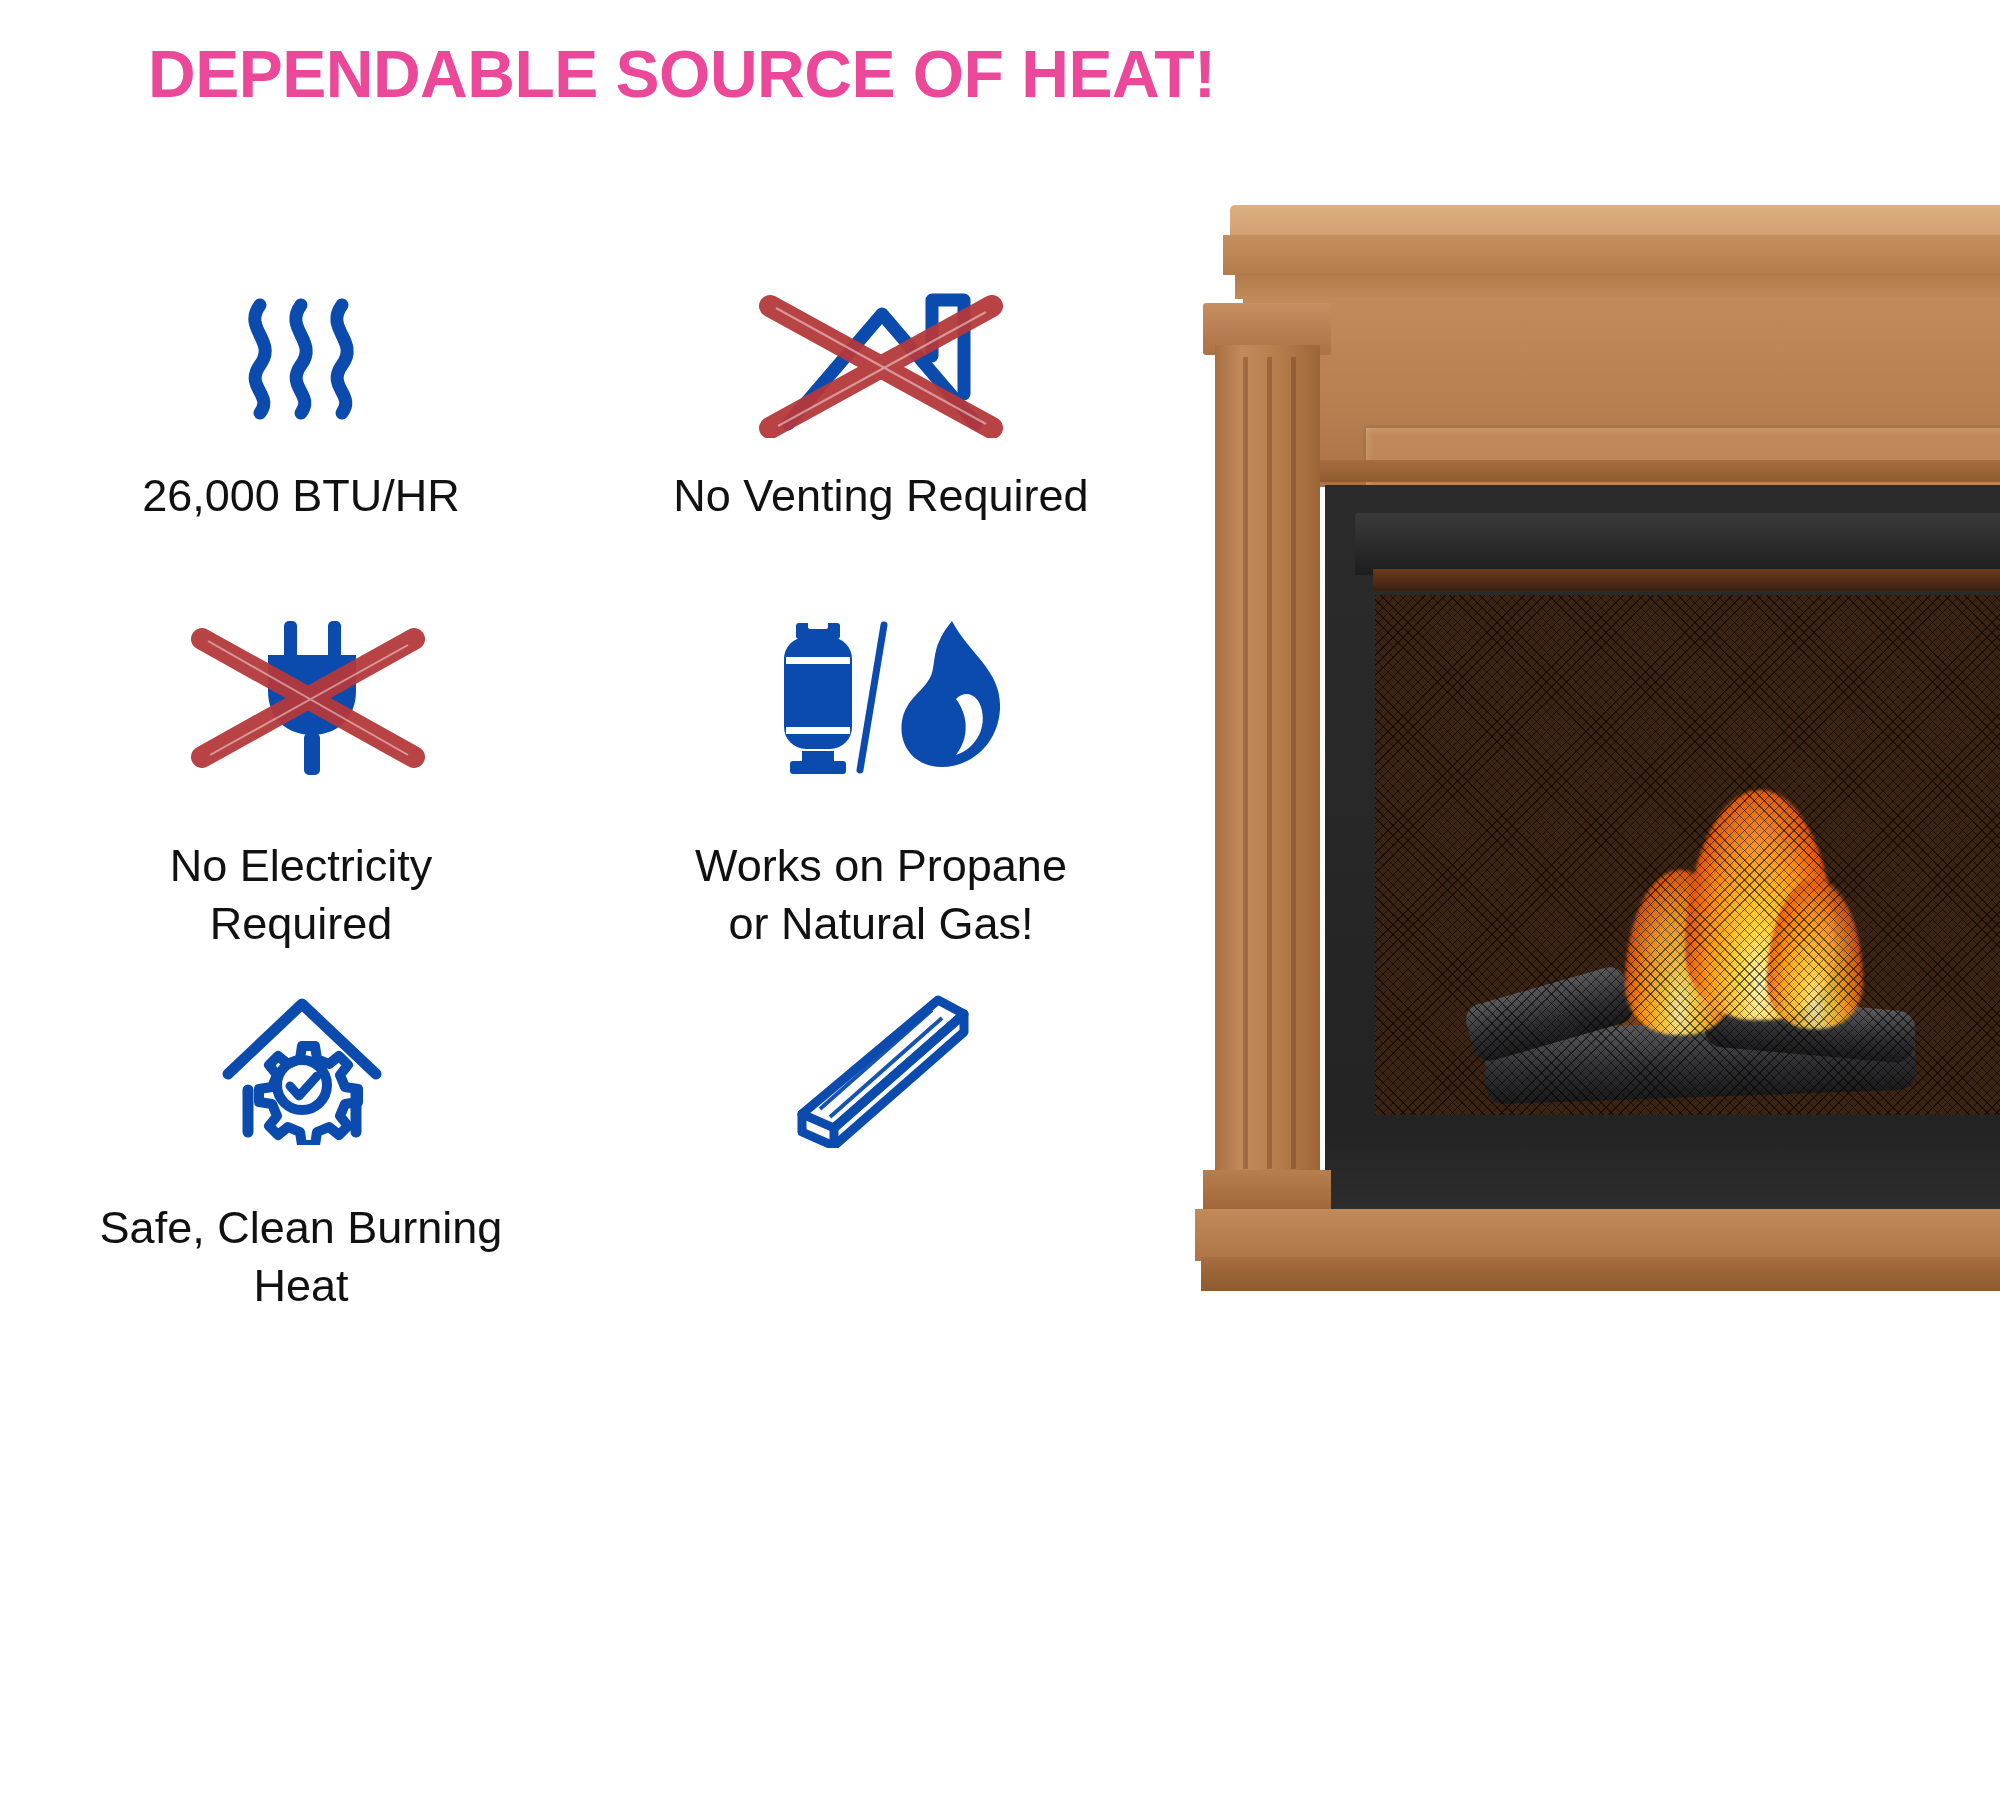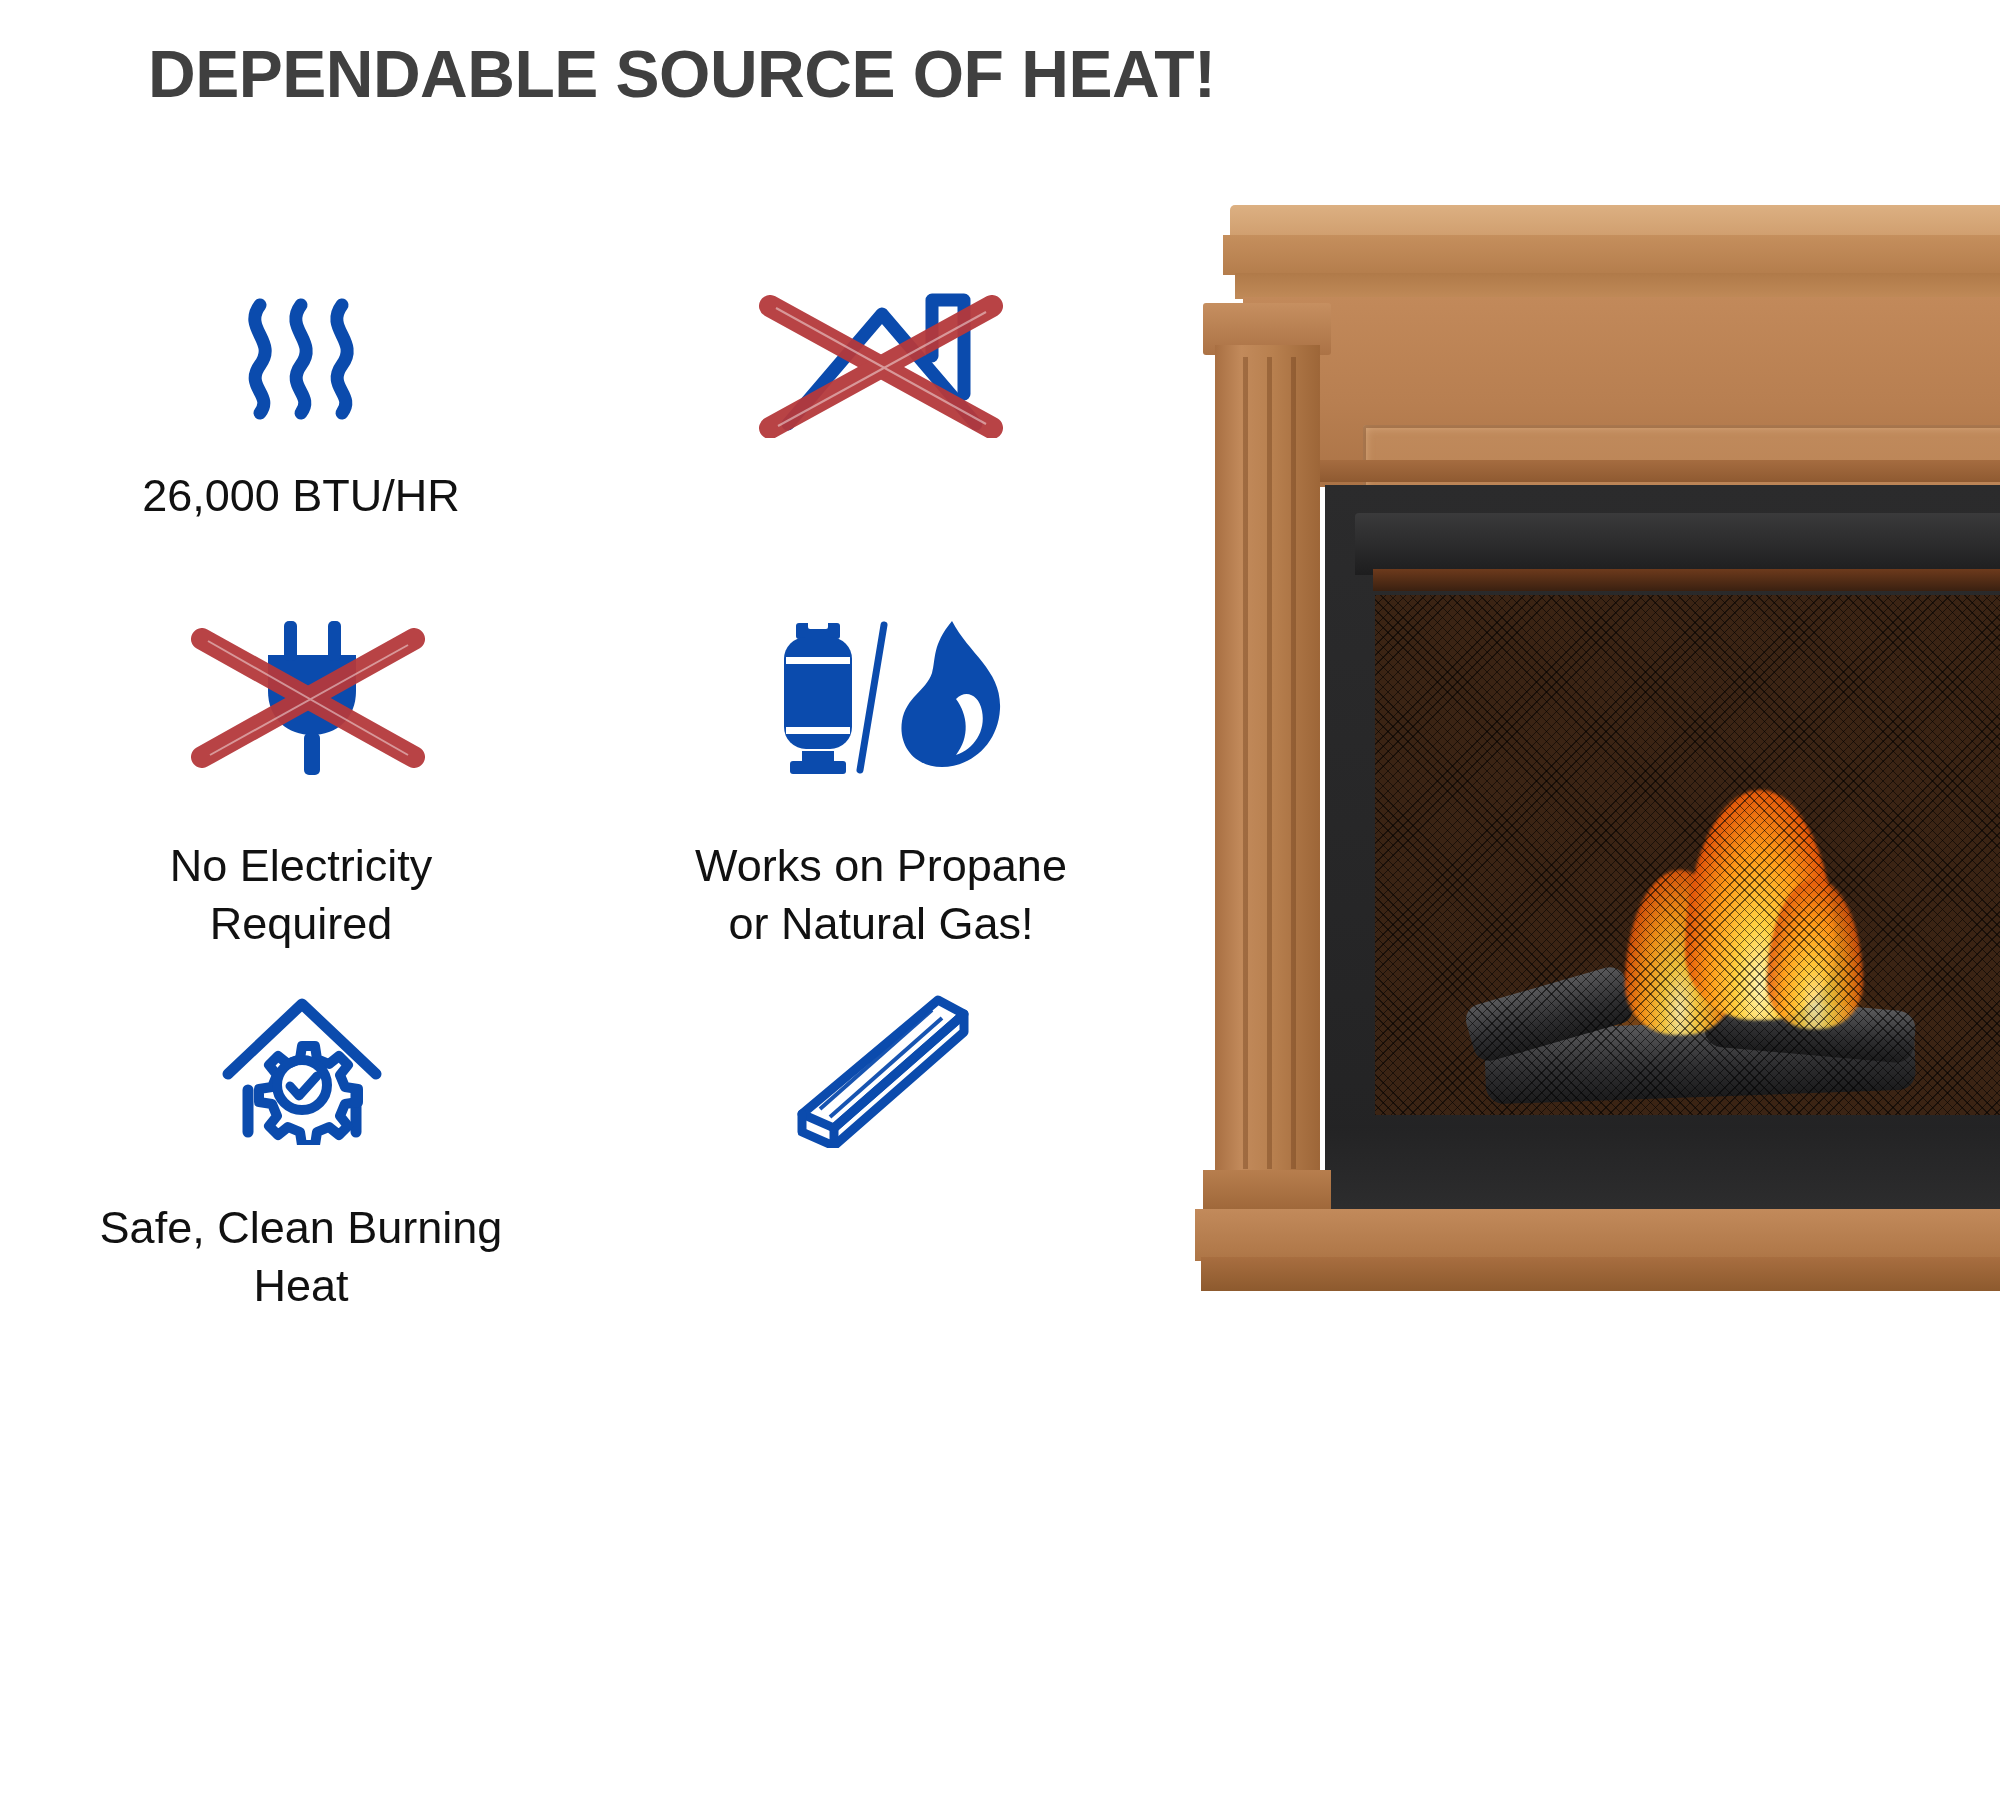--- a/index.html
+++ b/index.html
@@ -13,21 +13,21 @@
   .page { position:relative; width:2000px; height:1800px; background:#fff; }
 
   
   .title {
     position:absolute;
     left:148px; top:36px;
     width:1400px;
     font-size:66px;
     font-weight:700;
     letter-spacing:-0.5px;
-    color:#404040;
+    color:#ec4899;
     white-space:nowrap;
   }
 
   
   .features {
     position:absolute;
     left:0px; top:270px;
     width:1210px;
     display:grid;
     grid-template-columns:590px 570px;
@@ -209,20 +209,21 @@
           <g stroke="#B5393C" stroke-width="22" stroke-linecap="round" opacity="0.95">
             <path d="M24 28 L246 150"></path>
             <path d="M246 28 L24 150"></path>
           </g>
           <g stroke="#ffffff" stroke-width="2" opacity="0.45">
             <path d="M30 30 L240 146"></path>
             <path d="M240 34 L32 148"></path>
           </g>
         </svg>
       </div>
+      <div class="flabel">No Venting Required</div>
     </div>
 
     <div class="feature row2">
       <div class="iconbox">
         <svg class="icon" width="250" height="165" viewBox="0 0 250 165">
 
           <g fill="#0B4BAD">
             <path d="M92 40 L92 76 C92 104, 112 120, 136 120 C160 120, 180 104, 180 76 L180 40 Z"></path>
             <rect x="108" y="6" width="13" height="40" rx="5"></rect>
             <rect x="152" y="6" width="13" height="40" rx="5"></rect>

